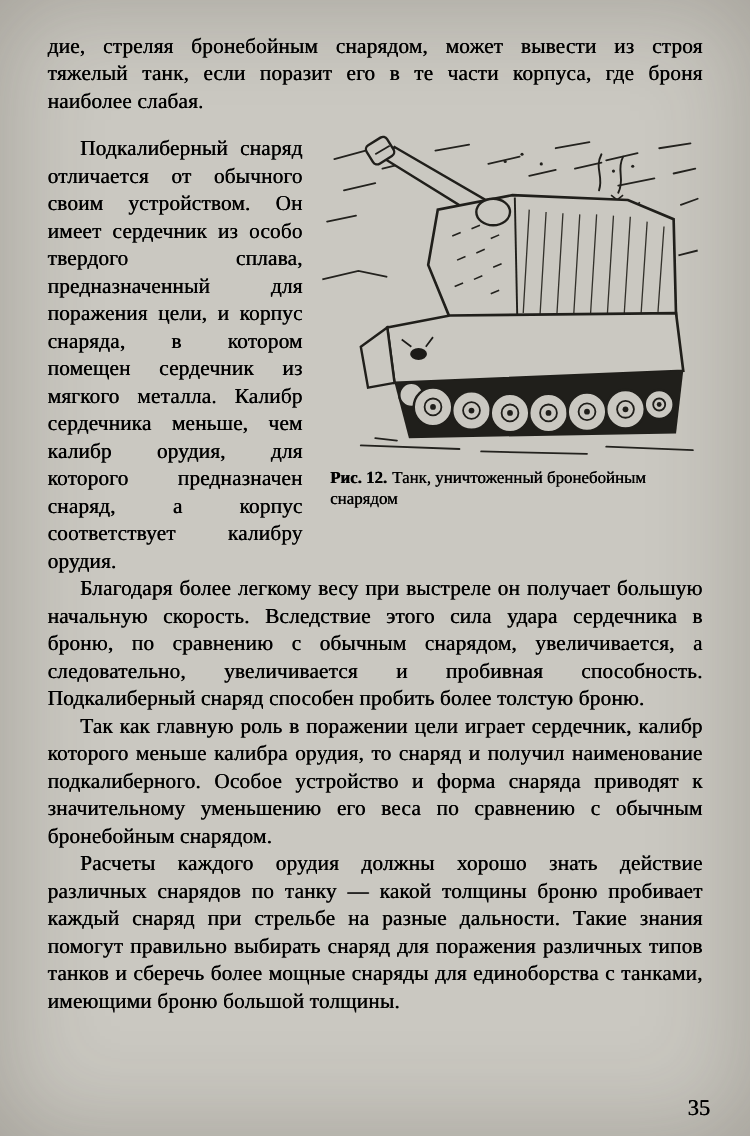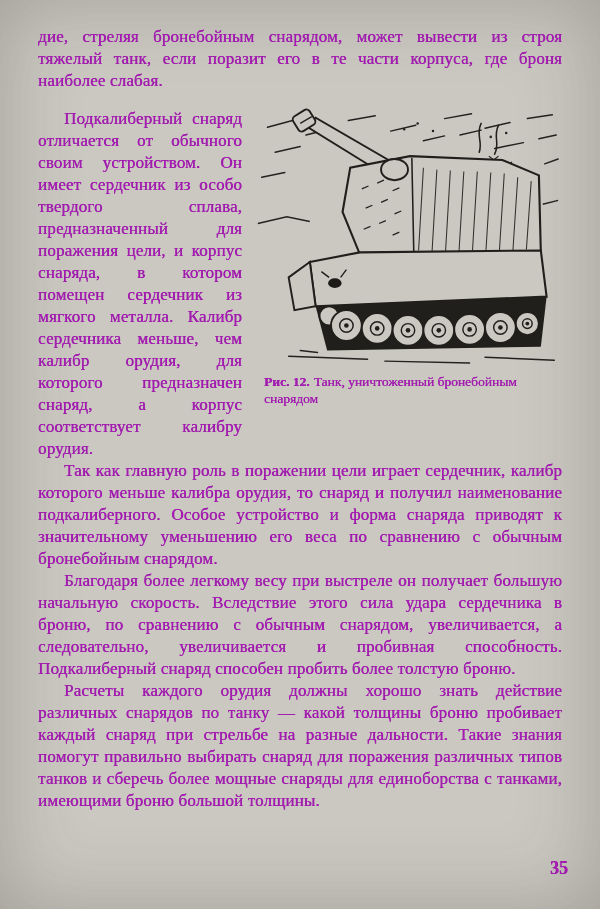--- a/index.html
+++ b/index.html
@@ -1,20 +1,20 @@
 <!DOCTYPE html>
 <html lang="ru"><head>
 <meta charset="utf-8">
 <style>
   html,body{margin:0;padding:0;background:#7a7873;}
   .page{
     position:relative;
     width:600px;height:909px;
     background:#cac8c1;
-    color:#a21caf;
+    color:#000000;
     font-family:"Liberation Serif","DejaVu Serif",serif;
     overflow:hidden;
     box-shadow:inset 0 0 80px rgba(60,54,42,.28);
   }
   .inner{padding:26px 38px 0 38px;}
   .para{
     margin:0;
     font-size:17px;
     line-height:22px;
     text-align:justify;
@@ -32,24 +32,23 @@
   .cap{
     font-size:13.5px;
     line-height:17px;
     margin-top:5px;
     padding:0 10px;
     text-shadow:.3px 0 0 currentColor;
   }
   .cap-label{font-weight:bold;margin-right:4px;}
   .pageno{
     position:absolute;
-    right:32px;bottom:30px;
+    right:32px;bottom:12px;
     font-size:18px;
     text-shadow:.35px 0 0 currentColor;
-    font-weight:bold;
   }
 </style>
 </head>
 <body>
 
 <div class="page">
   <div class="inner">
 
     <p class="para first">дие, стреляя бронебойным снарядом, может вывести из строя тяжелый танк, если поразит его в те части корпуса, где броня наиболее слабая.</p>
 
@@ -124,19 +123,19 @@
 
             <path d="M36 258 L118 261 M136 263 L224 265 M240 259 L312 262 M48 252 L66 254" stroke="#23221e" stroke-width="1.5" fill="none" stroke-linecap="round"></path>
           </svg>
         </div>
         <figcaption class="cap">
           <span class="cap-label">Рис. 12.</span><span>Танк, уничтоженный бронебойным снарядом</span>
         </figcaption>
       </figure>
     </div>
 
+    <p class="para">Благодаря более легкому весу при выстреле он получает большую начальную скорость. Вследствие этого сила удара сердечника в броню, по сравнению с обычным снарядом, увеличивается, а следовательно, увеличивается и пробивная способность. Подкалиберный снаряд способен пробить более толстую броню.</p>
     <p class="para">Так как главную роль в поражении цели играет сердечник, калибр которого меньше калибра орудия, то снаряд и получил наименование подкалиберного. Особое устройство и форма снаряда приводят к значительному уменьшению его веса по сравнению с обычным бронебойным снарядом.</p>
-    <p class="para">Благодаря более легкому весу при выстреле он получает большую начальную скорость. Вследствие этого сила удара сердечника в броню, по сравнению с обычным снарядом, увеличивается, а следовательно, увеличивается и пробивная способность. Подкалиберный снаряд способен пробить более толстую броню.</p>
     <p class="para">Расчеты каждого орудия должны хорошо знать действие различных снарядов по танку — какой толщины броню пробивает каждый снаряд при стрельбе на разные дальности. Такие знания помогут правильно выбирать снаряд для поражения различных типов танков и сберечь более мощные снаряды для единоборства с танками, имеющими броню большой толщины.</p>
   </div>
 
   <div class="pageno">35</div>
 </div>
 
 </body></html>

